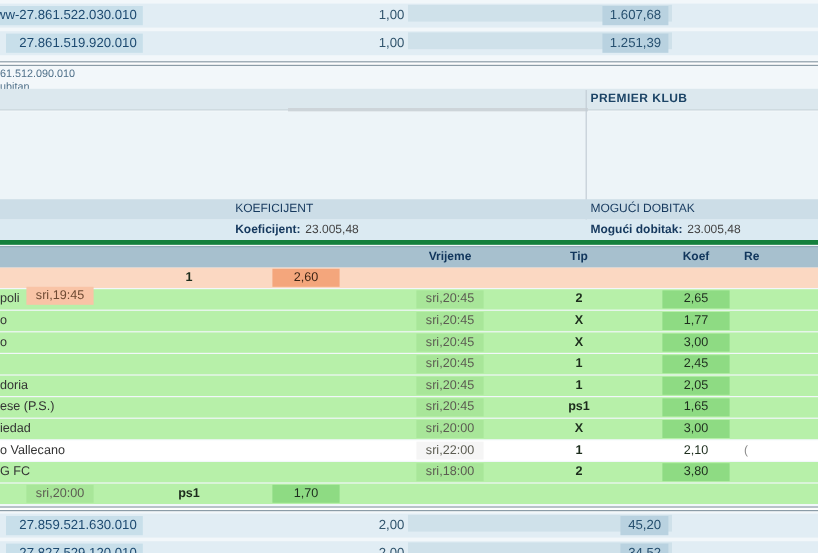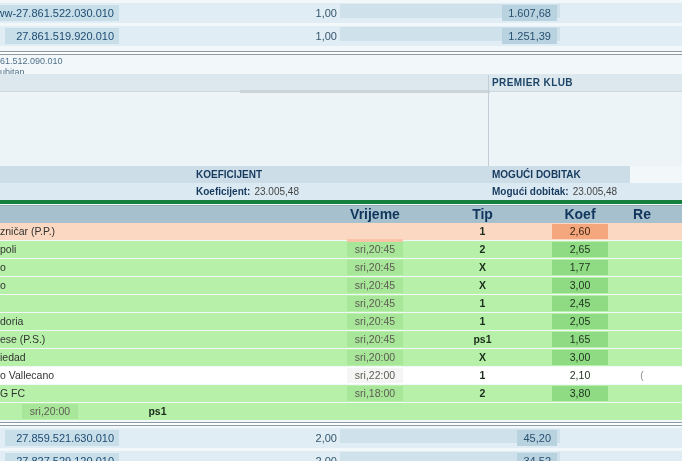--- a/index.html
+++ b/index.html
@@ -41,41 +41,41 @@
   }
   .banner-title{
     position:absolute;left:492px;top:0;height:33px;line-height:17px;
     font-size:10px;font-weight:bold;color:#1c4466;letter-spacing:.4px;
   }
   .strip{position:absolute;left:240px;top:90px;width:250px;height:3px;background:#cdd4d9;}
   .panel{position:absolute;left:0;top:93px;width:682px;height:73px;background:#edf4f8;}
   .vdiv{position:absolute;left:488px;top:75px;width:1px;height:126px;background:#c2cdd5;}
   
   .sum-head{
-    position:absolute;left:0;top:166px;width:630px;height:17px;background:#ccdde7;
-    font-size:10px;font-weight:bold;color:#16395e;line-height:17px;
+    position:absolute;left:0;top:166px;width:682px;height:17px;background:#ccdde7;
+    font-size:10px;font-weight:normal;color:#16395e;line-height:17px;
   }
   .sum-vals{
     position:absolute;left:0;top:183px;width:682px;height:17px;background:#dbeaf2;
     font-size:10px;line-height:17px;color:#444;border-bottom:4px solid #15803d;
   }
   .sum-left{position:absolute;left:196px;top:0;white-space:nowrap;}
   .sum-right{position:absolute;left:492px;top:0;white-space:nowrap;}
   .sum-label{font-weight:bold;color:#16395e;margin-right:4px;}
   
   .thead{
     position:absolute;left:0;top:205px;width:682px;height:17px;background:#a7c0ce;
-    border-top:1px solid #93aab9;font-size:14px;font-weight:bold;color:#11365c;
+    border-top:1px solid #93aab9;font-size:10px;font-weight:bold;color:#11365c;
   }
   .cols{display:flex;height:100%;line-height:17px;}
   .c-name{flex:1;overflow:hidden;white-space:nowrap;}
   .c-time{width:100px;text-align:center;}
   .c-tip{width:115px;text-align:center;}
   .c-koef{width:80px;text-align:center;}
-  .c-res{width:62px;text-align:center;padding-right:18px;box-sizing:border-box;}
+  .c-res{width:62px;text-align:left;padding-right:18px;box-sizing:border-box;}
   .rows{position:absolute;left:0;top:223px;width:682px;}
   .bet-row{height:17px;margin-bottom:1px;font-size:10.5px;}
   .bet-row .c-name{color:#333;line-height:17px;}
   .bet-row .c-tip{font-weight:bold;color:#1c2c1c;}
   .time-box{display:inline-block;min-width:44px;padding:0 6px;line-height:15px;margin-top:1px;color:#5c5c52;}
   .koef-box{display:inline-block;width:56px;line-height:15px;margin-top:1px;font-weight:normal;color:#1e2e1e;}
   .res-frag{color:#8a8a8a;font-size:10px;}
   .won{background:#b7f0a9;}
   .won .time-box{background:#a8e699;}
   .won .koef-box{background:#8edb83;}
@@ -144,21 +144,20 @@
       <div class="c-tip">Tip</div>
       <div class="c-koef">Koef</div>
       <div class="c-res">Re</div>
     </div>
   </div>
 
   <div class="rows">
 
       <div class="bet-row lost">
         <div class="cols">
-          <div class="c-name">zničar (P.P.)</div>
           <div class="c-time"><span class="time-box">sri,19:45</span></div>
           <div class="c-tip">1</div>
           <div class="c-koef"><span class="koef-box">2,60</span></div>
           <div class="c-res"><span class="res-frag"></span></div>
         </div>
       </div>
 
       <div class="bet-row won">
         <div class="cols">
           <div class="c-name">poli</div>
@@ -246,20 +245,21 @@
           <div class="c-tip">2</div>
           <div class="c-koef"><span class="koef-box">3,80</span></div>
           <div class="c-res"><span class="res-frag"></span></div>
         </div>
       </div>
 
       <div class="bet-row won">
         <div class="cols">
           <div class="c-time"><span class="time-box">sri,20:00</span></div>
           <div class="c-tip">ps1</div>
+          <div class="c-koef"><span class="koef-box">1,70</span></div>
           <div class="c-res"><span class="res-frag"></span></div>
         </div>
       </div>
     </div>
 
   <div class="sep" style="top:422px;"></div>
 
   <div class="tickets-block" style="top:428px;">
 
       <div class="ticket-row">

